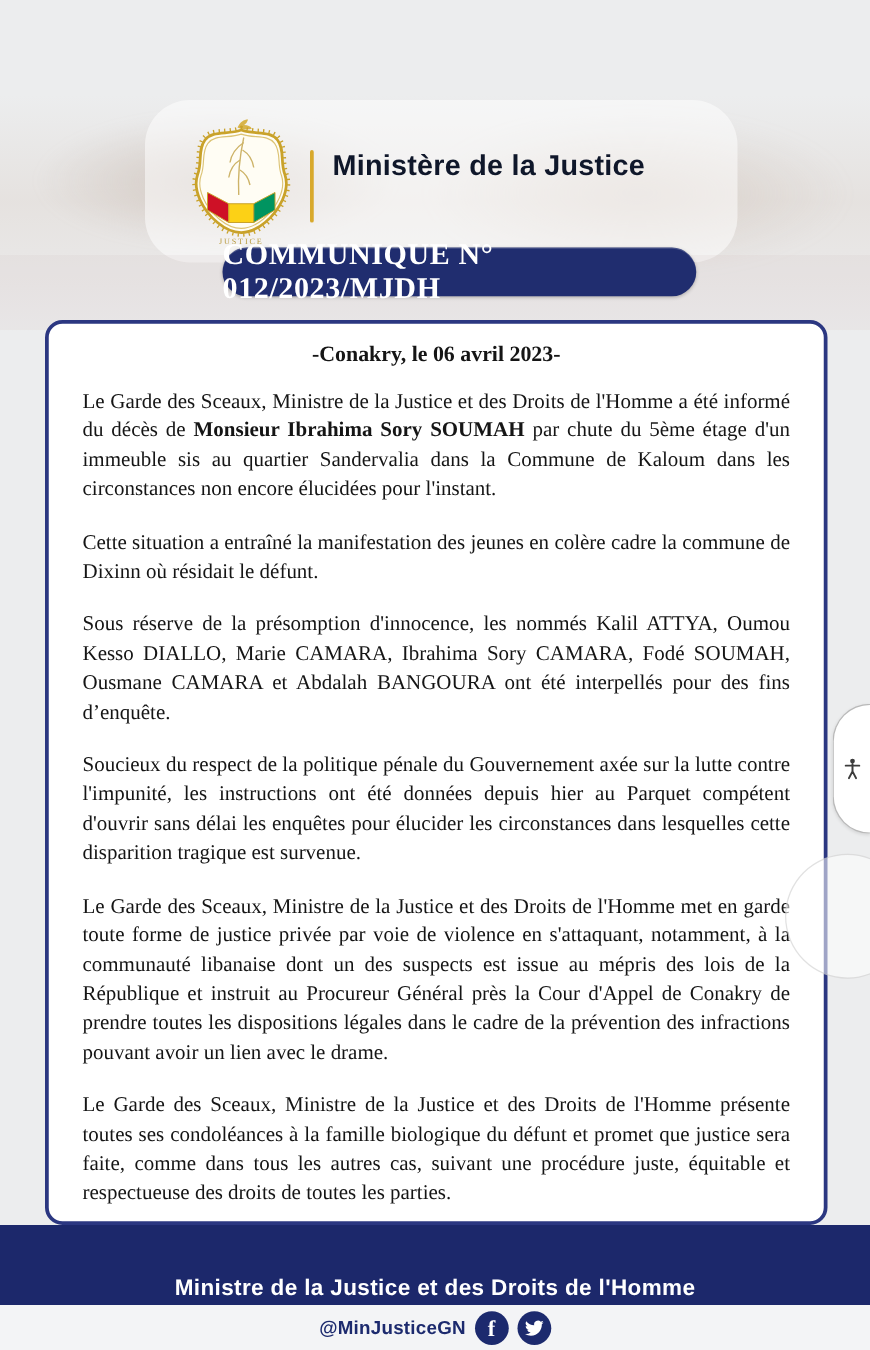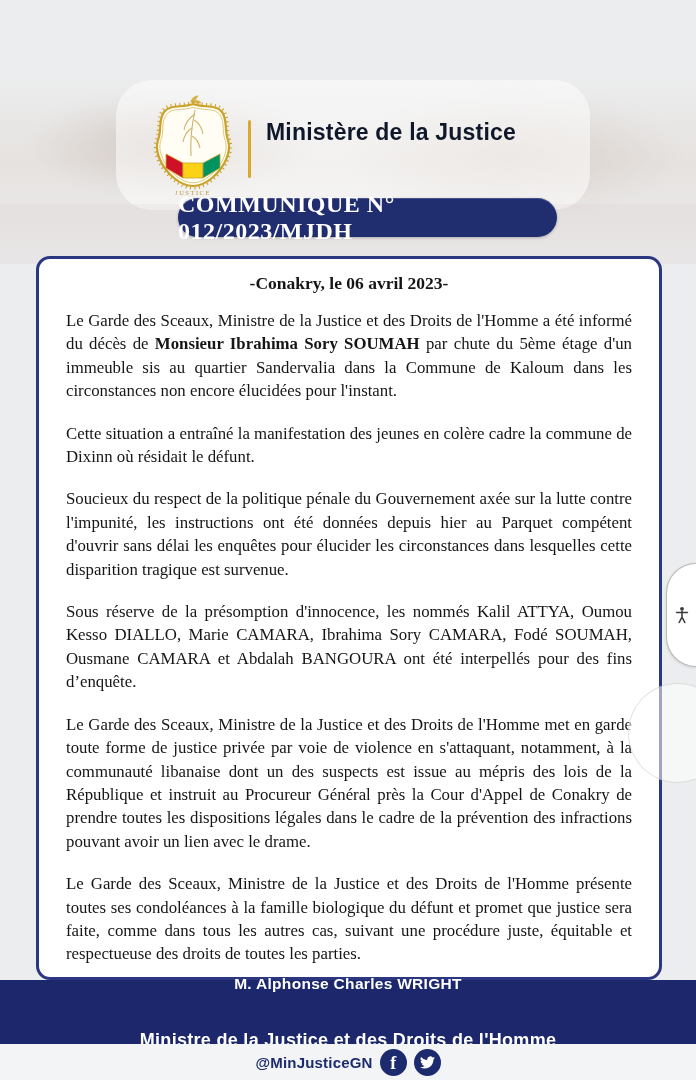--- a/index.html
+++ b/index.html
@@ -97,28 +97,27 @@
   <div class="banner">
     <span>COMMUNIQUE N° 012/2023/MJDH</span>
   </div>
 
   <div class="doc-box">
     <div class="dateline">-Conakry, le 06 avril 2023-</div>
 
     <p><span>Le Garde des Sceaux, Ministre de la Justice et des Droits de l'Homme a été informé du décès de </span><b>Monsieur Ibrahima Sory SOUMAH</b><span> par chute du 5ème étage d'un immeuble sis au quartier Sandervalia dans la Commune de Kaloum  dans les circonstances non encore élucidées pour l'instant.</span></p>
 
     <p>Cette situation a entraîné la manifestation des jeunes en colère cadre la commune de Dixinn où résidait le défunt.</p>
+    <p>Sous réserve de la présomption d'innocence, les nommés Kalil ATTYA, Oumou Kesso DIALLO, Marie CAMARA, Ibrahima Sory CAMARA, Fodé SOUMAH, Ousmane CAMARA et Abdalah BANGOURA ont été interpellés pour des fins d’enquête.</p>
     <p>Soucieux du respect de la politique pénale du Gouvernement axée sur la lutte contre l'impunité, les instructions ont été données depuis hier au Parquet compétent d'ouvrir sans délai les enquêtes pour élucider les circonstances dans lesquelles cette disparition tragique est survenue.</p>
-    <p>Sous réserve de la présomption d'innocence, les nommés Kalil ATTYA, Oumou Kesso DIALLO, Marie CAMARA, Ibrahima Sory CAMARA, Fodé SOUMAH, Ousmane CAMARA et Abdalah BANGOURA ont été interpellés pour des fins d’enquête.</p>
     <p>Le Garde des Sceaux, Ministre de la Justice et des Droits de l'Homme met en garde toute forme de justice privée  par voie de violence en s'attaquant, notamment, à la communauté libanaise dont un des suspects est issue au mépris des lois de la République et instruit au Procureur Général près la Cour d'Appel de Conakry de prendre toutes les dispositions légales dans le cadre de la prévention des infractions pouvant avoir un lien avec le drame.</p>
     <p>Le Garde des Sceaux, Ministre de la Justice et des Droits de l'Homme présente toutes ses condoléances à la famille biologique du défunt et promet que justice sera faite, comme dans tous les autres cas, suivant une procédure juste, équitable et respectueuse des droits de toutes les parties.</p>
   </div>
 
   <div class="footer-band">
-    <div class="name">M. Alphonse Charles WRIGHT</div>
     <div class="title">Ministre de la Justice et des Droits de l'Homme</div>
   </div>
 
   <div class="social-band">
     <span class="social-handle">@MinJusticeGN</span>
     <span class="social-icon">
       <span class="fb-glyph">f</span>
     </span>
     <span class="social-icon">
       <svg width="15" height="15" viewBox="0 0 24 24">

